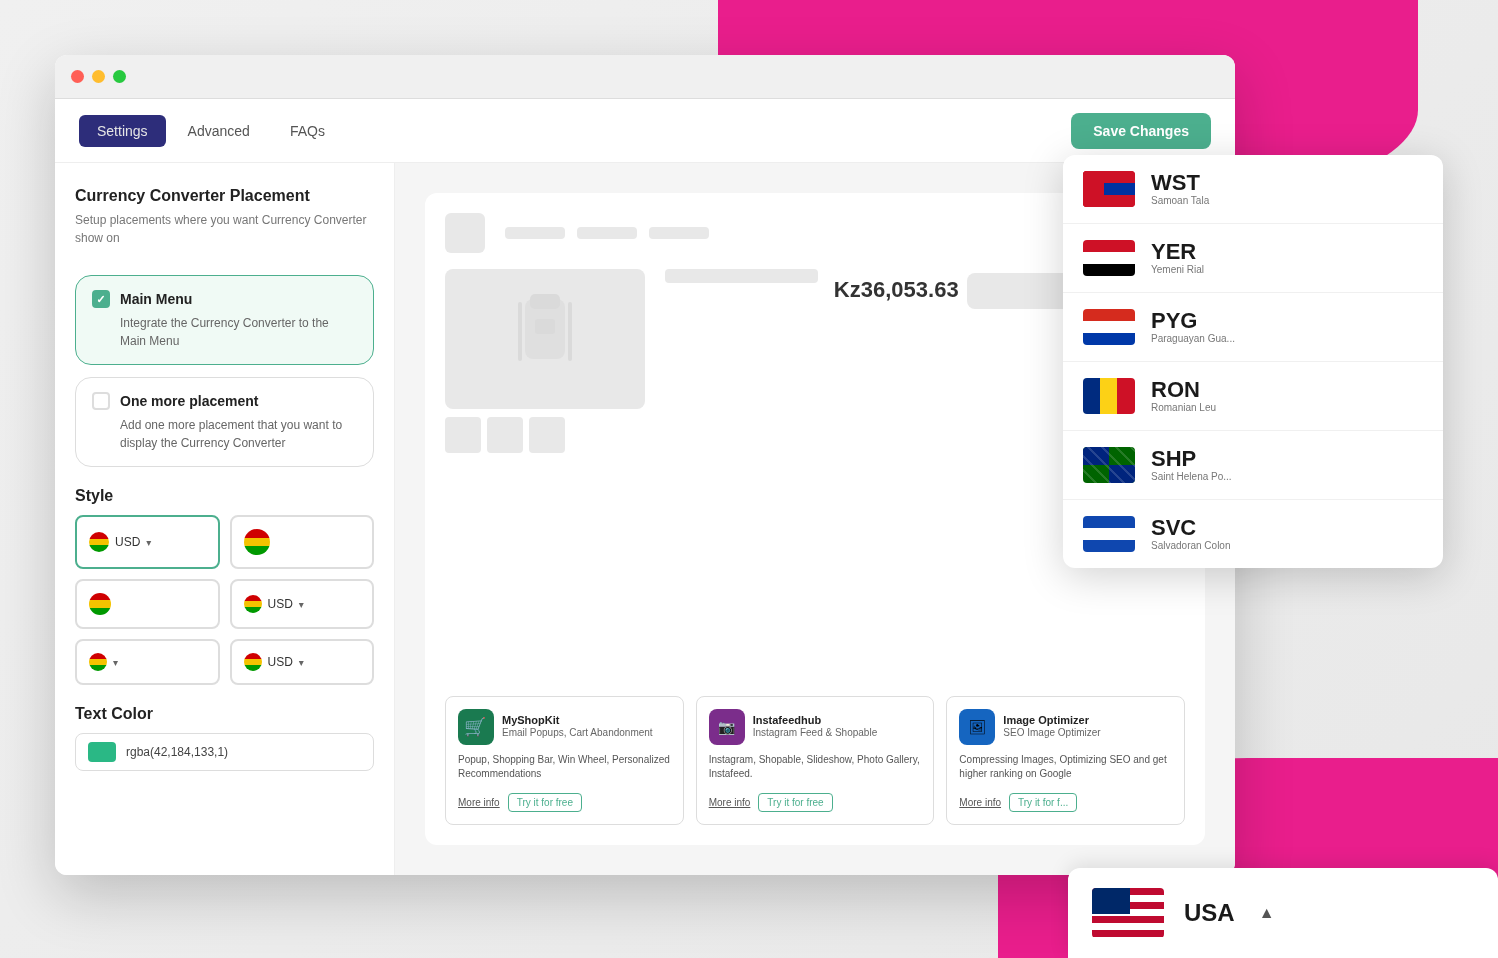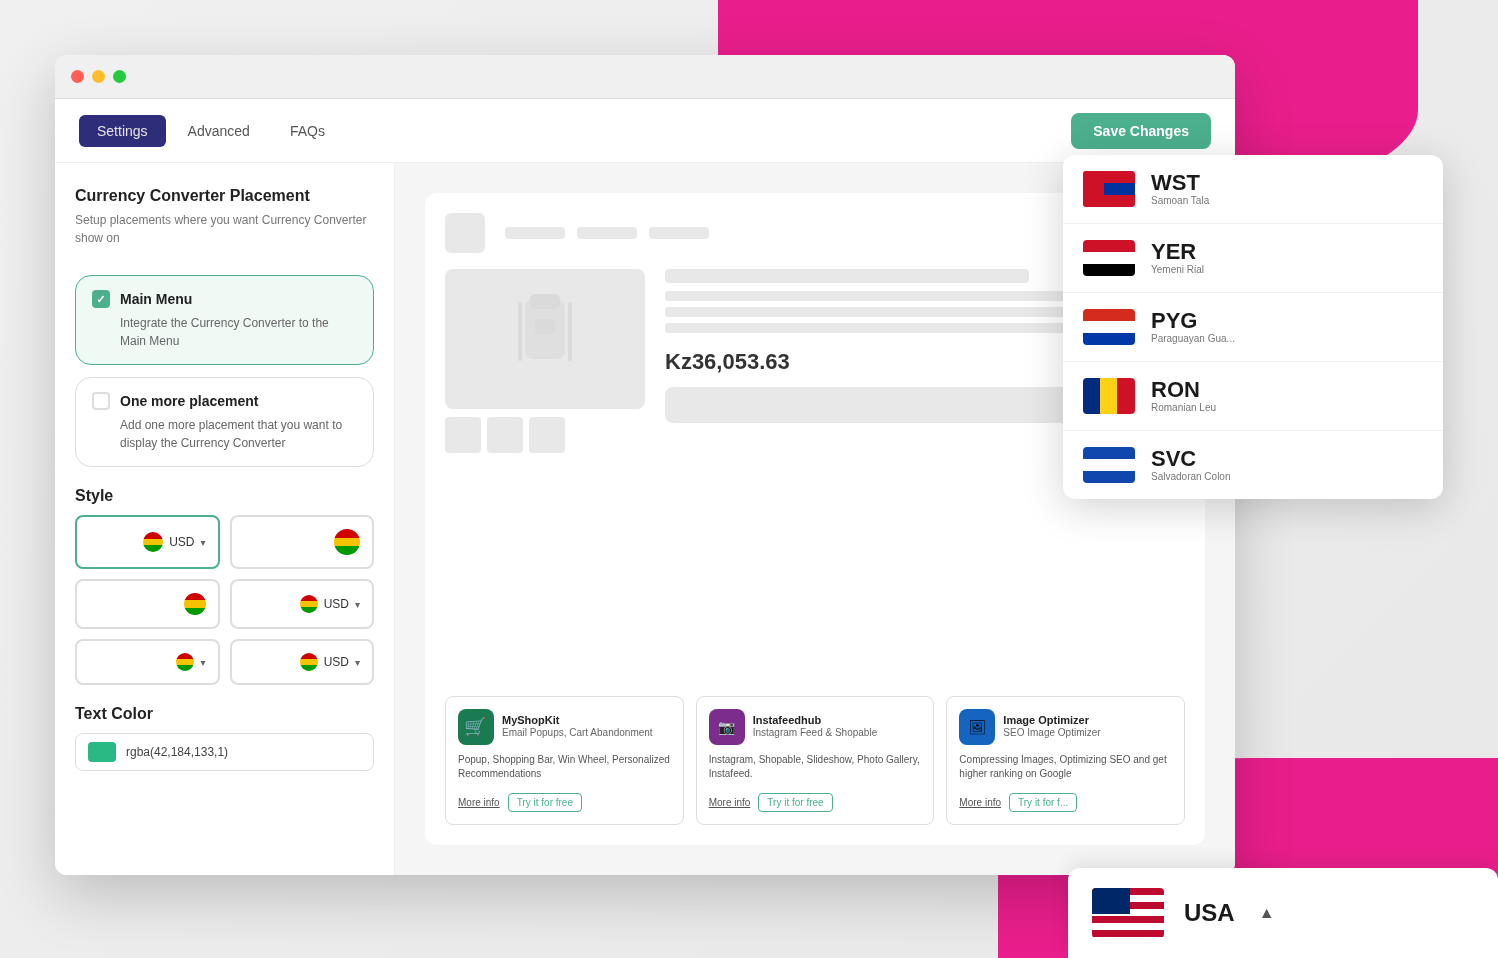--- a/index.html
+++ b/index.html
@@ -201,21 +201,21 @@
       gap: 10px;
       margin-top: 10px;
     }
 
     .style-item {
       border: 2px solid #ddd;
       border-radius: 8px;
       padding: 12px;
       display: flex;
       align-items: center;
-      justify-content: flex-end;
+      justify-content: flex-start;
       cursor: pointer;
     }
     .style-item.selected {
       border-color: #4caf8e;
     }
 
     .flag-dropdown {
       display: flex;
       align-items: center;
       gap: 6px;
@@ -376,21 +376,21 @@
     .product-thumb {
       width: 36px;
       height: 36px;
       background: #e8e8e8;
       border-radius: 4px;
     }
 
     .product-details {
       flex: 1;
       display: flex;
-      flex-direction: column;
+      flex-direction: row;
       gap: 8px;
     }
 
     .product-title-placeholder {
       height: 14px;
       background: #e8e8e8;
       border-radius: 4px;
       width: 70%;
     }
 
@@ -851,20 +851,31 @@
   </div>
 
   <div class="currency-item">
     <div class="currency-flag" style="background:linear-gradient(90deg,#002B7F 0%,#002B7F 33%,#FCD116 33%,#FCD116 66%,#CE1126 66%);"></div>
     <div>
       <div class="currency-code">RON</div>
       <div class="currency-name">Romanian Leu</div>
     </div>
   </div>
 
+  <div class="currency-item">
+    <div class="currency-flag" style="background:#006400;position:relative;overflow:hidden;">
+      <div style="position:absolute;top:0;left:0;width:50%;height:50%;background:#00247D;"></div>
+      <div style="position:absolute;top:50%;left:50%;width:50%;height:50%;background:#00247D;"></div>
+      <div style="position:absolute;top:0;left:0;width:100%;height:100%;background:repeating-linear-gradient(45deg,transparent,transparent 8px,rgba(255,255,255,0.15) 8px,rgba(255,255,255,0.15) 10px)"></div>
+    </div>
+    <div>
+      <div class="currency-code">SHP</div>
+      <div class="currency-name">Saint Helena Po...</div>
+    </div>
+  </div>
 
   <div class="currency-item">
     <div class="currency-flag" style="background:linear-gradient(180deg,#0F47AF 0%,#0F47AF 33%,#fff 33%,#fff 66%,#0F47AF 66%);"></div>
     <div>
       <div class="currency-code">SVC</div>
       <div class="currency-name">Salvadoran Colon</div>
     </div>
   </div>
 
 </div>

